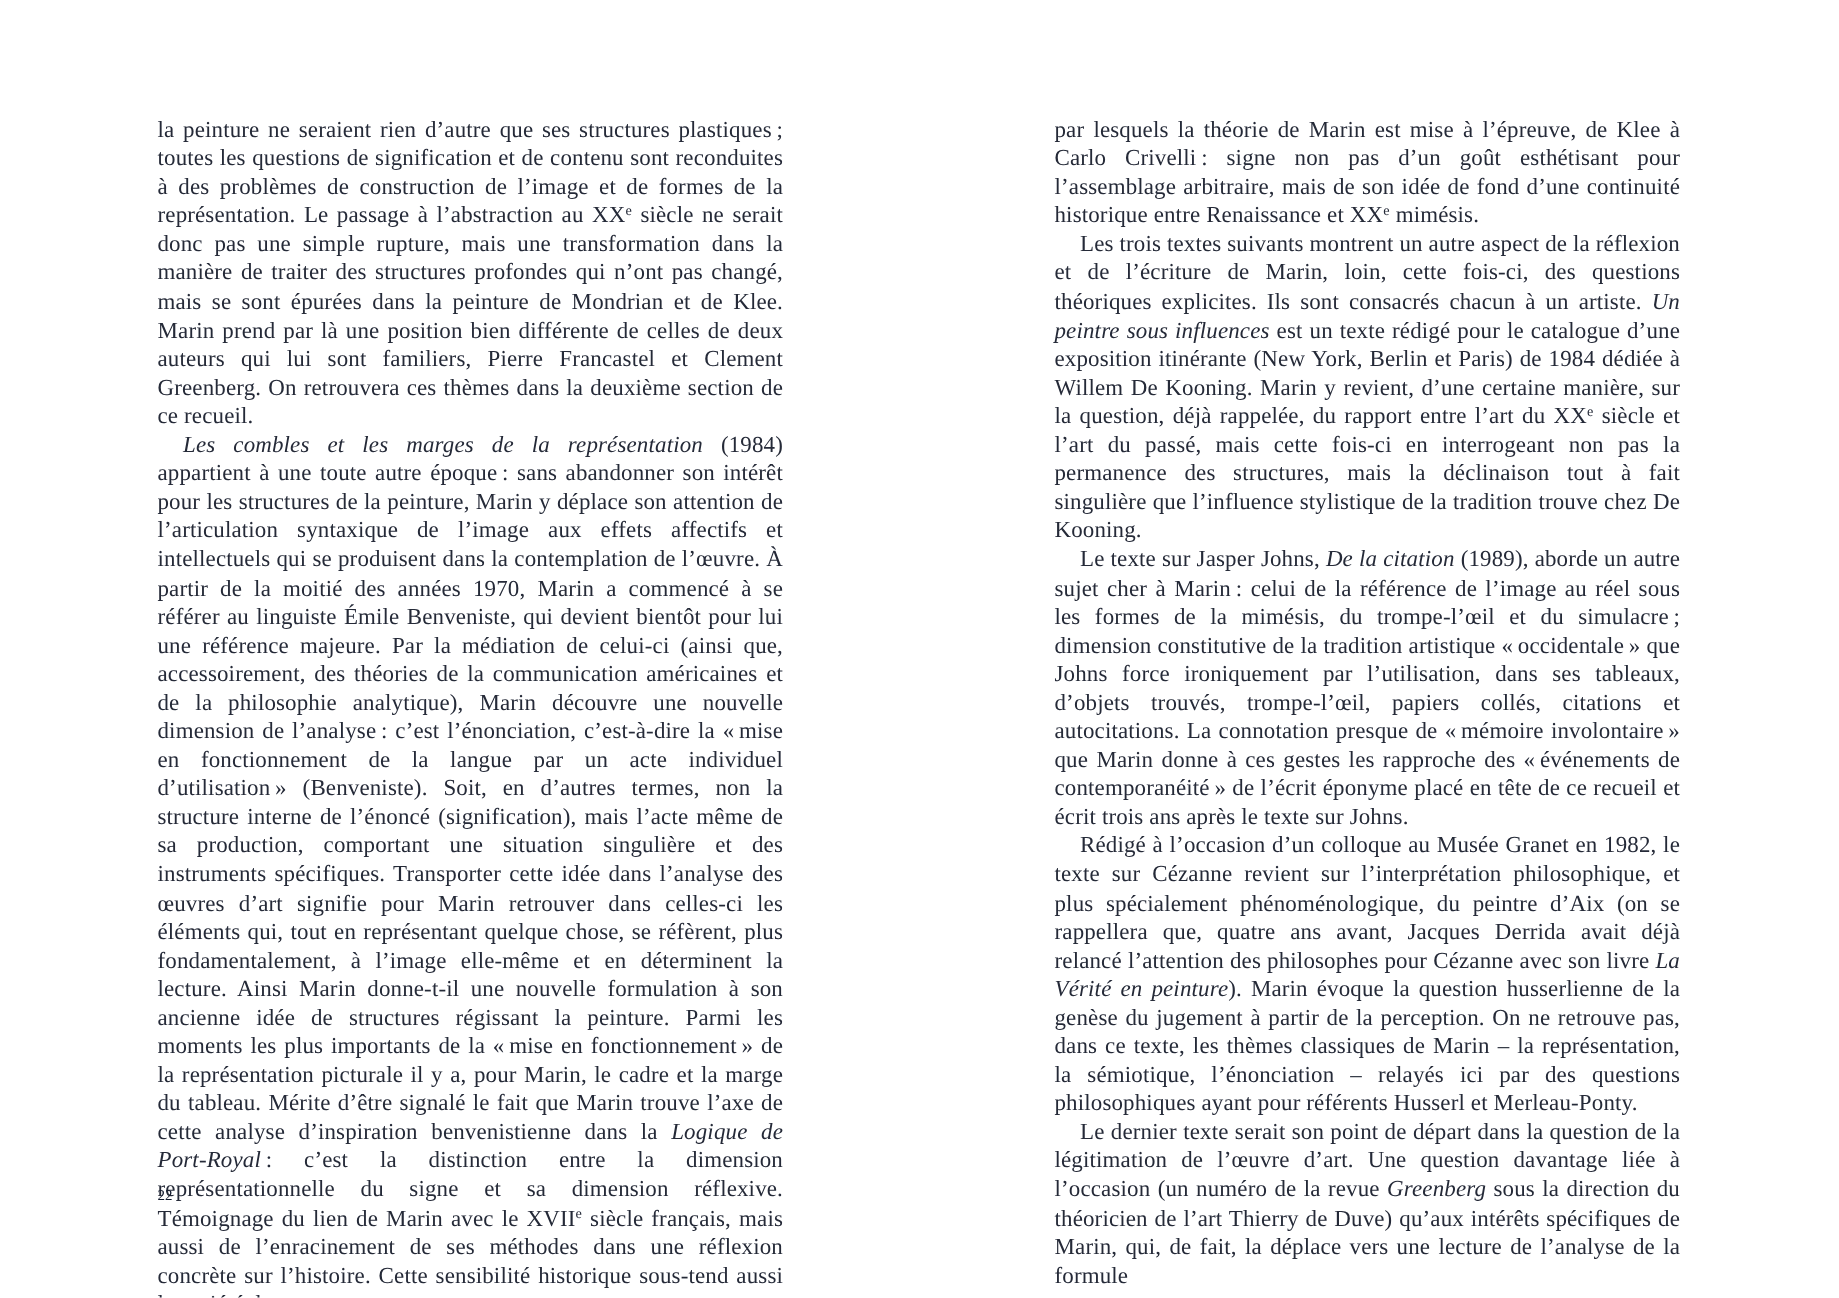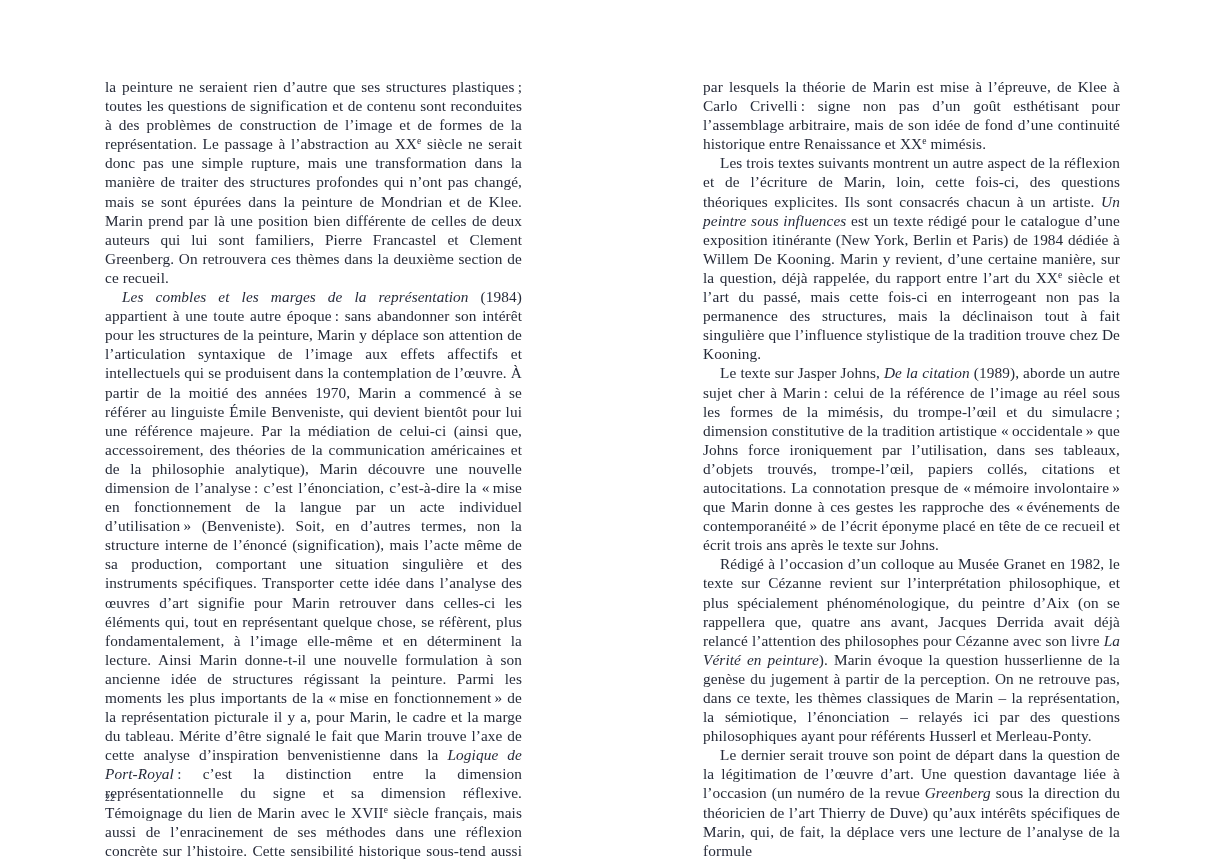--- a/index.html
+++ b/index.html
@@ -85,17 +85,17 @@
       </div>
     <div class="page-number">22</div>
   </div>
 
   <div class="page right">
     <div class="text-column">
         <p class=""><span>par lesquels la théorie de Marin est mise à l’épreuve, de Klee à Carlo Crivelli : signe non pas d’un goût esthétisant pour l’assemblage arbitraire, mais de son idée de fond d’une continuité historique entre Renaissance et XX</span><sup>e</sup><span> mimésis.</span></p>
         <p class="indent"><span>Les trois textes suivants montrent un autre aspect de la réflexion et de l’écriture de Marin, loin, cette fois-ci, des questions théoriques explicites. Ils sont consacrés chacun à un artiste. </span><i>Un peintre sous influences</i><span> est un texte rédigé pour le catalogue d’une exposition itinérante (New York, Berlin et Paris) de 1984 dédiée à Willem De Kooning. Marin y revient, d’une certaine manière, sur la question, déjà rappelée, du rapport entre l’art du XX</span><sup>e</sup><span> siècle et l’art du passé, mais cette fois-ci en interrogeant non pas la permanence des structures, mais la déclinaison tout à fait singulière que l’influence stylistique de la tradition trouve chez De Kooning.</span></p>
         <p class="indent"><span>Le texte sur Jasper Johns, </span><i>De la citation</i><span> (1989), aborde un autre sujet cher à Marin : celui de la référence de l’image au réel sous les formes de la mimésis, du trompe-l’œil et du simulacre ; dimension constitutive de la tradition artistique « occidentale » que Johns force ironiquement par l’utilisation, dans ses tableaux, d’objets trouvés, trompe-l’œil, papiers collés, citations et autocitations. La connotation presque de « mémoire involontaire » que Marin donne à ces gestes les rapproche des « événements de contemporanéité » de l’écrit éponyme placé en tête de ce recueil et écrit trois ans après le texte sur Johns.</span></p>
         <p class="indent"><span>Rédigé à l’occasion d’un colloque au Musée Granet en 1982, le texte sur Cézanne revient sur l’interprétation philosophique, et plus spécialement phénoménologique, du peintre d’Aix (on se rappellera que, quatre ans avant, Jacques Derrida avait déjà relancé l’attention des philosophes pour Cézanne avec son livre </span><i>La Vérité en peinture</i><span>). Marin évoque la question husserlienne de la genèse du jugement à partir de la perception. On ne retrouve pas, dans ce texte, les thèmes classiques de Marin – la représentation, la sémiotique, l’énonciation – relayés ici par des questions philosophiques ayant pour référents Husserl et Merleau-Ponty.</span></p>
-        <p class="indent"><span>Le dernier serait trouve son point de départ dans la question de la légitimation de l’œuvre d’art. Une question davantage liée à l’occasion (un numéro de la revue </span><i>Greenberg</i><span> sous la direction du théoricien de l’art Thierry de Duve) qu’aux intérêts spécifiques de Marin, qui, de fait, la déplace vers une lecture de l’analyse de la formule</span></p>
+        <p class="indent"><span>Le dernier texte serait son point de départ dans la question de la légitimation de l’œuvre d’art. Une question davantage liée à l’occasion (un numéro de la revue </span><i>Greenberg</i><span> sous la direction du théoricien de l’art Thierry de Duve) qu’aux intérêts spécifiques de Marin, qui, de fait, la déplace vers une lecture de l’analyse de la formule</span></p>
       </div>
   </div>
 
 </div>
 
 </body></html>

